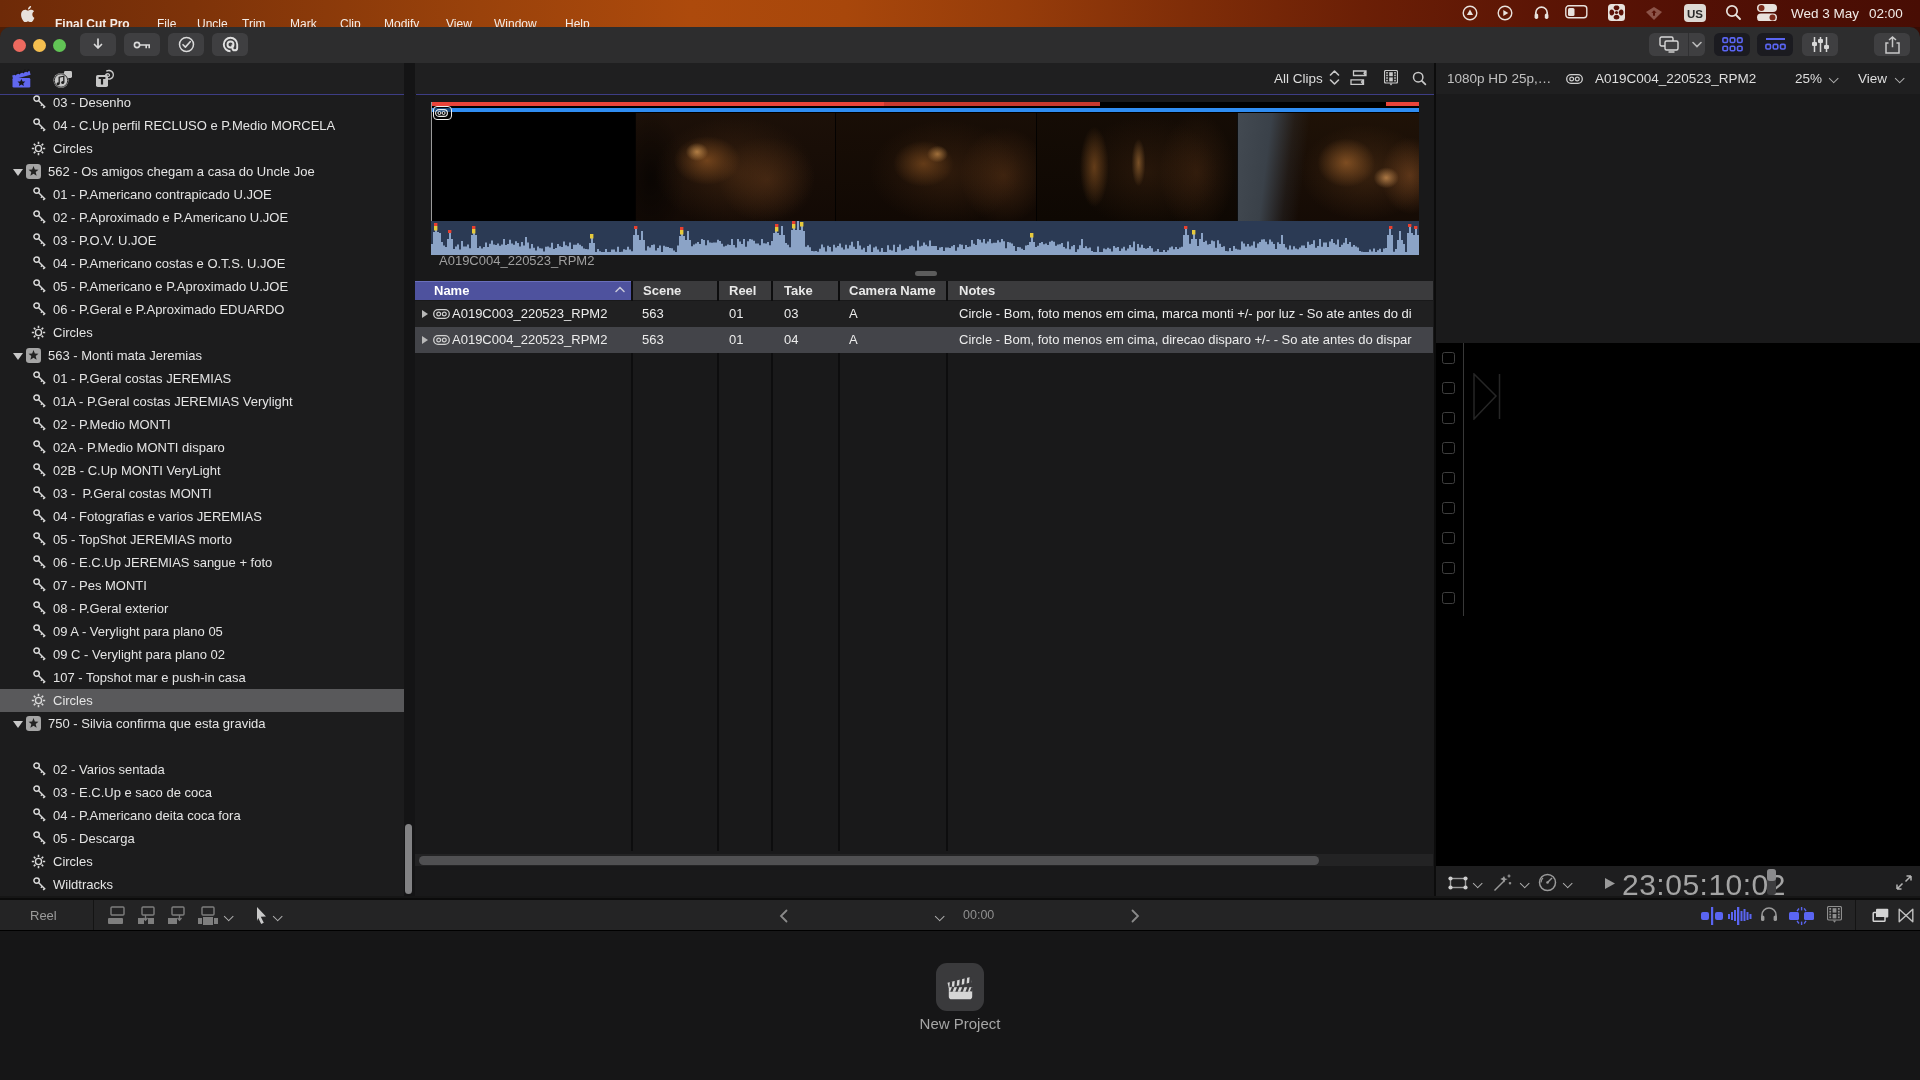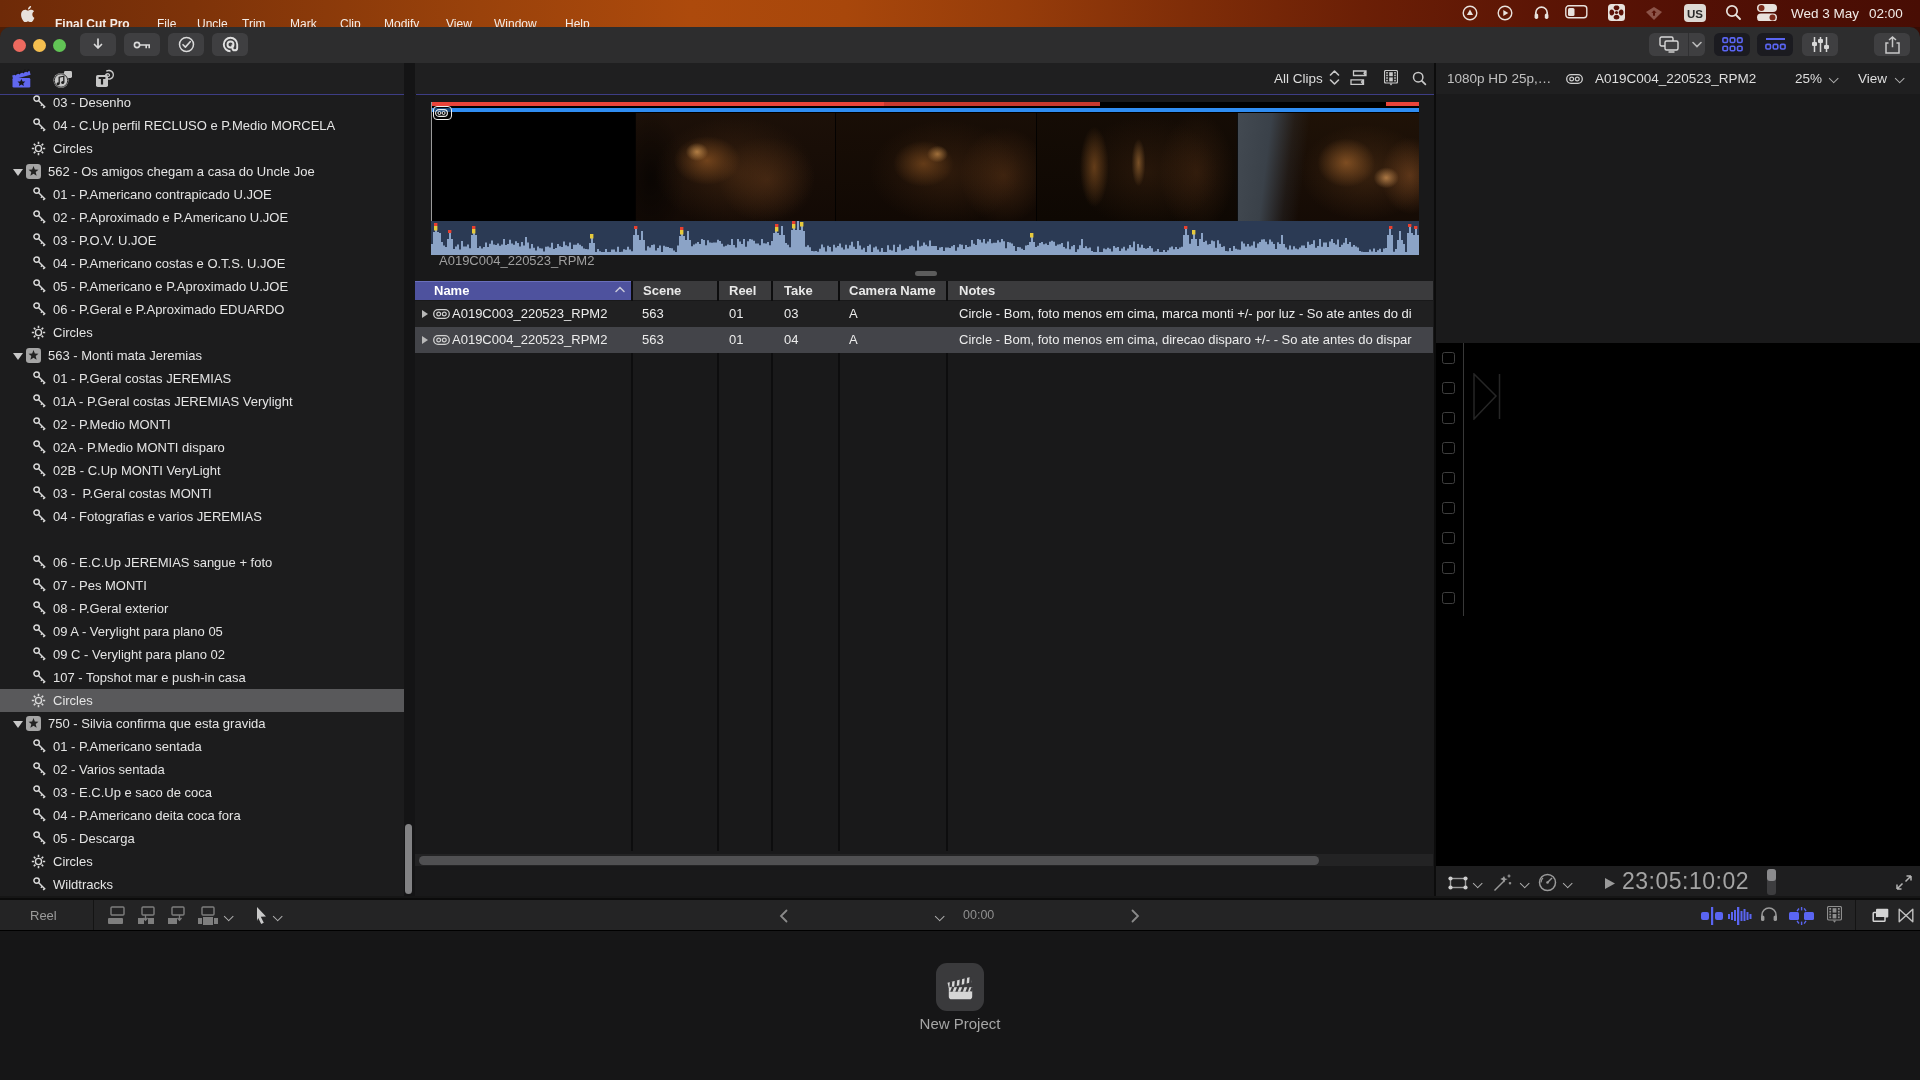--- a/index.html
+++ b/index.html
@@ -43,21 +43,21 @@
 .trow { position:absolute; left:0; width:1018px; height:26px; }
 .rtx { position:absolute; top:5px; font-size:13px; color:#ececec; }
 #hscroll { position:absolute; left:0; top:759px; width:1018px; height:12px; background:#232324; }
 #hthumb { position:absolute; left:4px; top:1.5px; width:900px; height:9px; border-radius:4.5px; background:#505052; }
 #bstatus { position:absolute; left:0; top:771px; width:1018px; height:28px; background:#1e1e1f;
    text-align:center; font-size:12.5px; color:#a2a2a2; padding-top:8px; }
 #vdivider { position:absolute; left:1434px; top:63px; width:2px; height:833px; background:#0c0c0c; }
 #viewer { position:absolute; left:1436px; top:94px; width:484px; height:802px; background:#1a1a1b; }
 #vblack { position:absolute; left:0; top:249px; width:484px; height:523px; background:#000; }
 #vbar { position:absolute; left:0; top:772px; width:484px; height:30px; background:#1e1e1f; }
-#tcode { position:absolute; left:186px; top:2px; font-size:23px; color:#a4a4a4; letter-spacing:0.5px; }
+#tcode { position:absolute; left:186px; top:2px; font-size:30px; color:#a4a4a4; letter-spacing:0.5px; }
 #tlbar { position:absolute; left:0; top:898px; width:1920px; height:32px; background:#242425; border-top:2px solid #0b0b0b; }
 #bottom { position:absolute; left:0; top:930px; width:1920px; height:150px; background:#161617; border-top:1px solid #000; }
 </style></head>
 <body>
 <div id="root">
 <div id="menubar">
       <span class="si" style="left:21px;top:5px"><svg width="14" height="16" viewBox="0 0 14 17" style="vertical-align:-3px">
           <path fill="#e8e2dd" d="M11.6 9c0-2.2 1.8-3.2 1.9-3.3-1-1.5-2.6-1.7-3.2-1.7-1.4-.1-2.7.8-3.4.8-.7 0-1.8-.8-2.9-.8C2.5 4 1.1 4.9.4 6.2c-1.6 2.7-.4 6.7 1.1 8.9.7 1.1 1.6 2.3 2.7 2.2 1.1 0 1.5-.7 2.8-.7 1.3 0 1.7.7 2.9.7 1.2 0 1.9-1.1 2.7-2.2.8-1.2 1.2-2.4 1.2-2.5-.1-.1-2.2-.9-2.2-3.6zM9.4 2.5c.6-.7 1-1.7.9-2.5-.9 0-1.9.6-2.5 1.3-.5.6-1 1.6-.9 2.5 1 .1 1.9-.6 2.5-1.3z"></path>
         </svg></span>
       <span class="mi b" style="left:55px">Final Cut Pro</span>
@@ -466,20 +466,29 @@
       </div>
       <div class="srow" style="top:410px">
         <span class="ic" style="left:32px;top:3px"><svg width="16" height="16" viewBox="0 0 16 16">
             <g fill="none" stroke="#d8d8d8" stroke-width="1.5">
               <circle cx="4.6" cy="4.6" r="2.7"></circle>
               <path d="M6.7 6.7 L13.2 13.2 M10.3 10.3 L8.9 11.7 M12.6 12.6 L11.2 14"></path>
             </g>
           </svg></span>
         <span class="tx" style="left:53px">04 - Fotografias e varios JEREMIAS</span>
       </div>
+      <div class="srow" style="top:433px">
+        <span class="ic" style="left:32px;top:3px"><svg width="16" height="16" viewBox="0 0 16 16">
+            <g fill="none" stroke="#d8d8d8" stroke-width="1.5">
+              <circle cx="4.6" cy="4.6" r="2.7"></circle>
+              <path d="M6.7 6.7 L13.2 13.2 M10.3 10.3 L8.9 11.7 M12.6 12.6 L11.2 14"></path>
+            </g>
+          </svg></span>
+        <span class="tx" style="left:53px">05 - TopShot JEREMIAS morto</span>
+      </div>
       <div class="srow" style="top:456px">
         <span class="ic" style="left:32px;top:3px"><svg width="16" height="16" viewBox="0 0 16 16">
             <g fill="none" stroke="#d8d8d8" stroke-width="1.5">
               <circle cx="4.6" cy="4.6" r="2.7"></circle>
               <path d="M6.7 6.7 L13.2 13.2 M10.3 10.3 L8.9 11.7 M12.6 12.6 L11.2 14"></path>
             </g>
           </svg></span>
         <span class="tx" style="left:53px">06 - E.C.Up JEREMIAS sangue + foto</span>
       </div>
       <div class="srow" style="top:479px">
@@ -540,29 +549,20 @@
       </div>
       <div class="srow" style="top:617px">
         <span class="ic" style="left:12px;top:7px"><svg width="12" height="10" viewBox="0 0 12 10">
             <path d="M1 2h10L6 9z" fill="#c8c8c8"></path>
           </svg></span>
         <span class="ic" style="left:26px;top:4px"><svg width="15" height="15" viewBox="0 0 15 15">
             <rect width="15" height="15" rx="3.2" fill="#a5a5a5"></rect>
             <path d="M7.5 2.1l1.35 3.4 3.65.25-2.8 2.35.9 3.55-3.1-1.95-3.1 1.95.9-3.55-2.8-2.35 3.65-.25z" fill="#232323"></path>
           </svg></span>
         <span class="tx" style="left:48px">750 - Silvia confirma que esta gravida</span>
-      </div>
-      <div class="srow" style="top:640px">
-        <span class="ic" style="left:32px;top:3px"><svg width="16" height="16" viewBox="0 0 16 16">
-            <g fill="none" stroke="#d8d8d8" stroke-width="1.5">
-              <circle cx="4.6" cy="4.6" r="2.7"></circle>
-              <path d="M6.7 6.7 L13.2 13.2 M10.3 10.3 L8.9 11.7 M12.6 12.6 L11.2 14"></path>
-            </g>
-          </svg></span>
-        <span class="tx" style="left:53px">01 - P.Americano sentada</span>
       </div>
       <div class="srow" style="top:663px">
         <span class="ic" style="left:32px;top:3px"><svg width="16" height="16" viewBox="0 0 16 16">
             <g fill="none" stroke="#d8d8d8" stroke-width="1.5">
               <circle cx="4.6" cy="4.6" r="2.7"></circle>
               <path d="M6.7 6.7 L13.2 13.2 M10.3 10.3 L8.9 11.7 M12.6 12.6 L11.2 14"></path>
             </g>
           </svg></span>
         <span class="tx" style="left:53px">02 - Varios sentada</span>
       </div>

